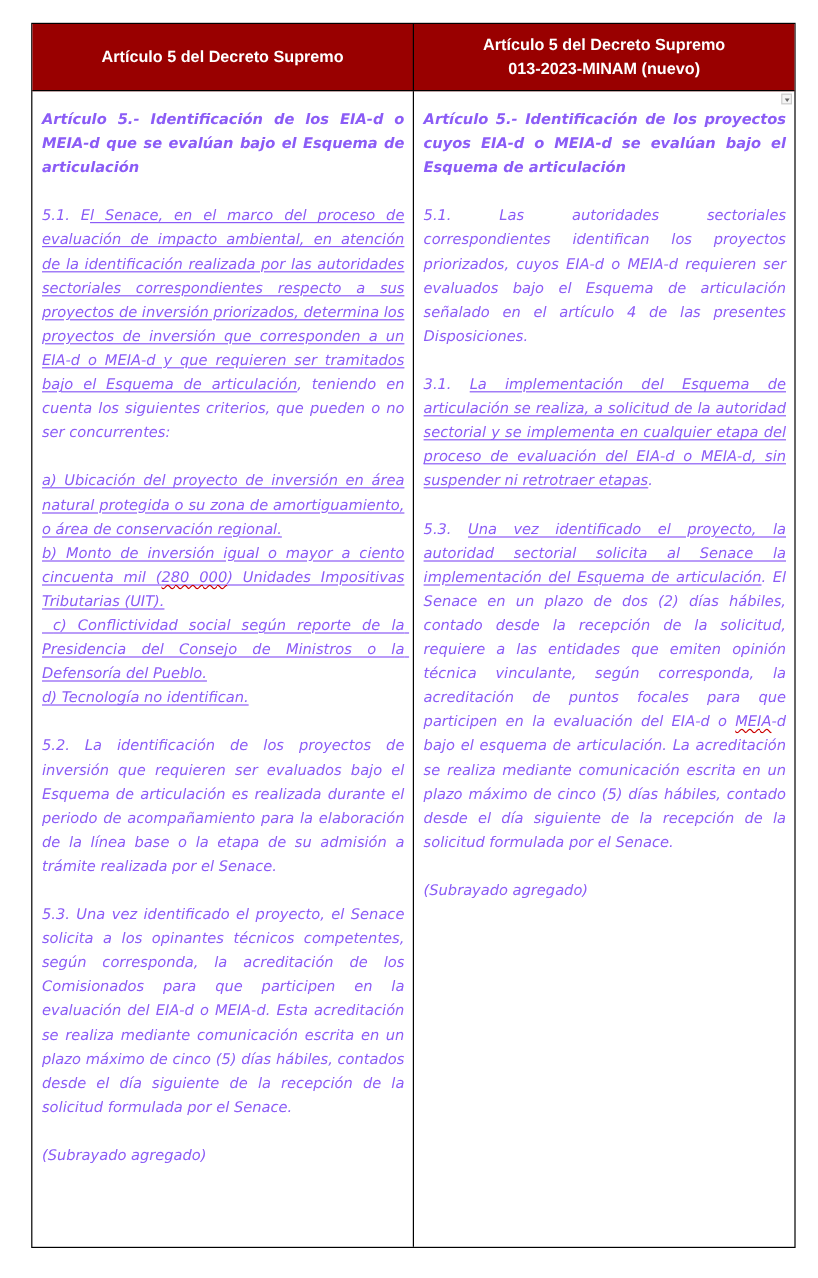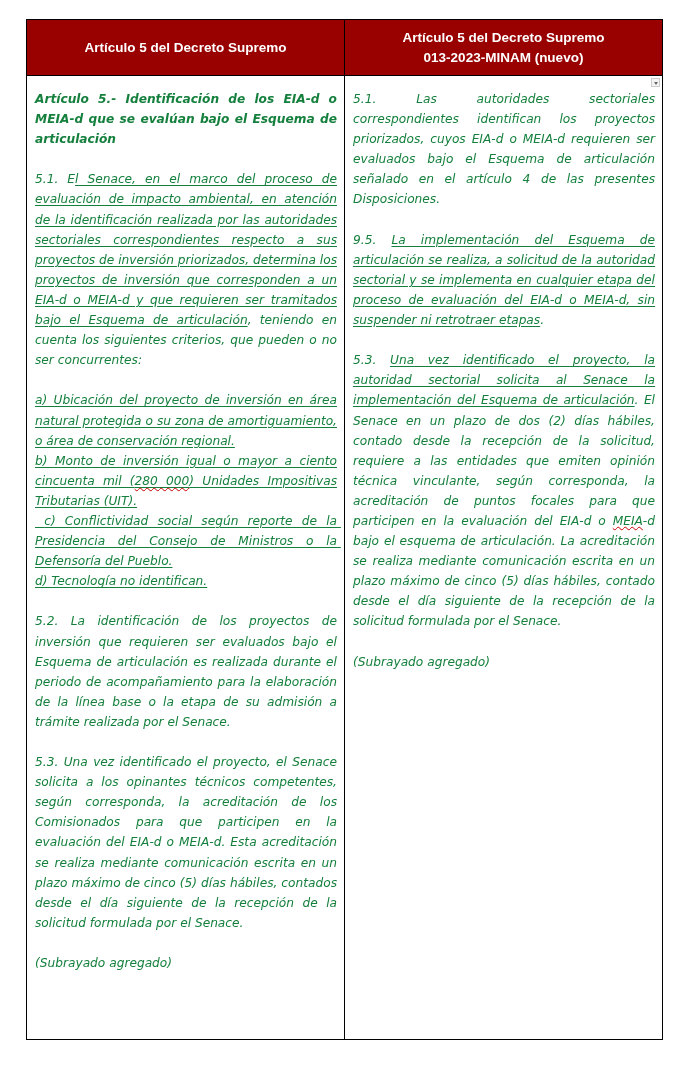--- a/index.html
+++ b/index.html
@@ -11,21 +11,21 @@
   }
   .th {
     background:#990000; color:#fff; font-family:"Liberation Sans", sans-serif;
     font-weight:bold; font-size:13.5px; line-height:20px; text-align:center;
     display:flex; flex-direction:column; justify-content:center; align-items:center;
     border-bottom:1px solid #000;
   }
   .th.left { border-right:1px solid #000; }
   .td {
     font-family:"DejaVu Sans", sans-serif; font-style:italic; font-size:12.2px;
-    line-height:20.1px; color:#15803d; padding:13px 7px 0 8px; text-align:justify;
+    line-height:20.1px; color:#8b5cf6; padding:13px 7px 0 8px; text-align:justify;
     position:relative;
   }
   .td.left { border-right:1px solid #000; }
   .td p { margin:0 0 20.1px 0; }
   .td p.tight { margin:0; }
   .u { text-decoration:underline; text-underline-offset:2px;font-style:italic; }
   .b { font-weight:bold; }
   .sq { text-decoration:underline wavy #c00; text-decoration-thickness:1px; }
   .dd {
     position:absolute; right:2px; top:2px; width:9px; height:9px;
@@ -55,18 +55,19 @@
     <p class="tight u"><span>b) Monto de inversión igual o mayor a ciento cincuenta mil (</span><span class="sq">280 000</span><span>) Unidades Impositivas Tributarias (UIT).</span></p>
     <p class="tight u" style="white-space:pre-wrap;"> c) Conflictividad social según reporte de la Presidencia del Consejo de Ministros o la Defensoría del Pueblo.</p>
     <p class="u">d) Tecnología no identifican.</p>
     <p>5.2. La identificación de los proyectos de inversión que requieren ser evaluados bajo el Esquema de articulación es realizada durante el periodo de acompañamiento para la elaboración de la línea base o la etapa de su admisión a trámite realizada por el Senace.</p>
     <p>5.3. Una vez identificado el proyecto, el Senace solicita a los opinantes técnicos competentes, según corresponda, la acreditación de los Comisionados para que participen en la evaluación del EIA-d o MEIA-d. Esta acreditación se realiza mediante comunicación escrita en un plazo máximo de cinco (5) días hábiles, contados desde el día siguiente de la recepción de la solicitud formulada por el Senace.</p>
     <p>(Subrayado agregado)</p>
   </div>
 
   <div class="td">
     <span class="dd"></span>
+    <p class="b">Artículo 5.- Identificación de los proyectos cuyos EIA-d o MEIA-d se evalúan bajo el Esquema de articulación</p>
     <p>5.1. Las autoridades sectoriales correspondientes identifican los proyectos priorizados, cuyos EIA-d o MEIA-d requieren ser evaluados bajo el Esquema de articulación señalado en el artículo 4 de las presentes Disposiciones.</p>
-    <p><span>9.5. </span><span class="u">La implementación del Esquema de articulación se realiza, a solicitud de la autoridad sectorial y se implementa en cualquier etapa del proceso de evaluación del EIA-d o MEIA-d, sin suspender ni retrotraer etapas</span><span>.</span></p>
+    <p><span>3.1. </span><span class="u">La implementación del Esquema de articulación se realiza, a solicitud de la autoridad sectorial y se implementa en cualquier etapa del proceso de evaluación del EIA-d o MEIA-d, sin suspender ni retrotraer etapas</span><span>.</span></p>
     <p><span>5.3. </span><span class="u">Una vez identificado el proyecto, la autoridad sectorial solicita al Senace la implementación del Esquema de articulación</span><span>. El Senace en un plazo de dos (2) días hábiles, contado desde la recepción de la solicitud, requiere a las entidades que emiten opinión técnica vinculante, según corresponda, la acreditación de puntos focales para que participen en la evaluación del EIA-d o </span><span class="sq">MEIA</span><span>-d bajo el esquema de articulación. La acreditación se realiza mediante comunicación escrita en un plazo máximo de cinco (5) días hábiles, contado desde el día siguiente de la recepción de la solicitud formulada por el Senace.</span></p>
     <p>(Subrayado agregado)</p>
   </div>
 </div>
 
 </body></html>

